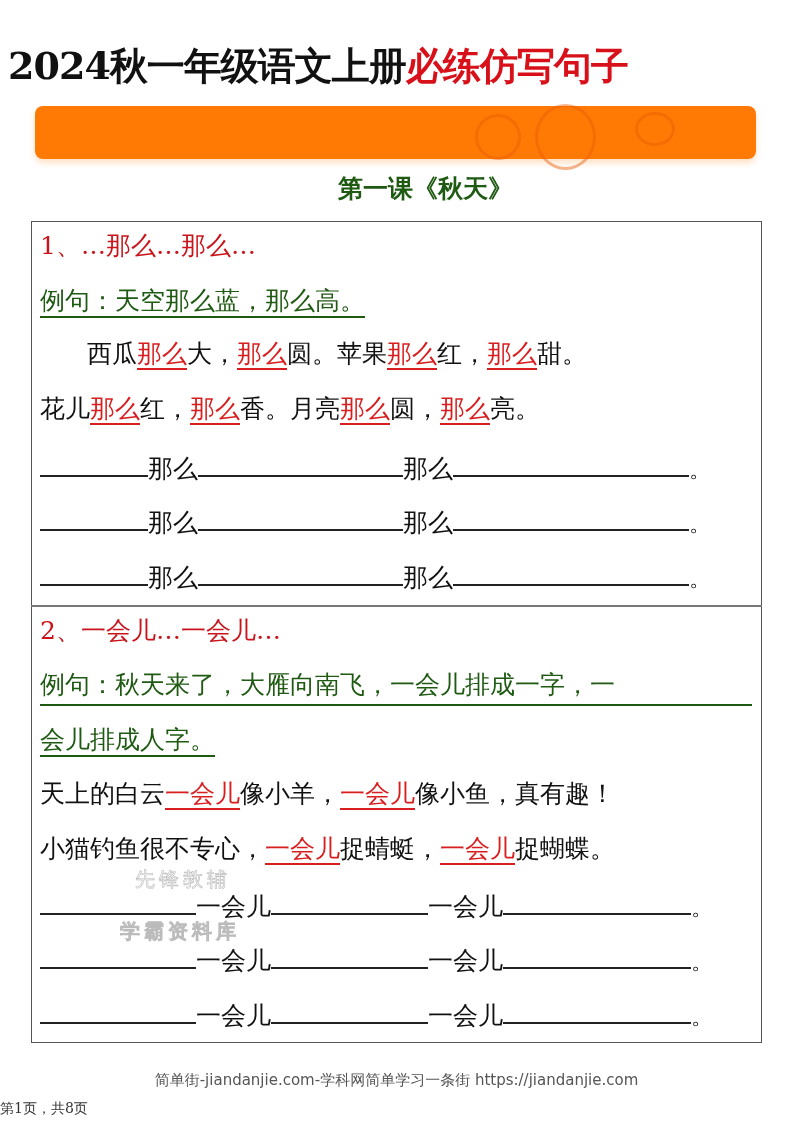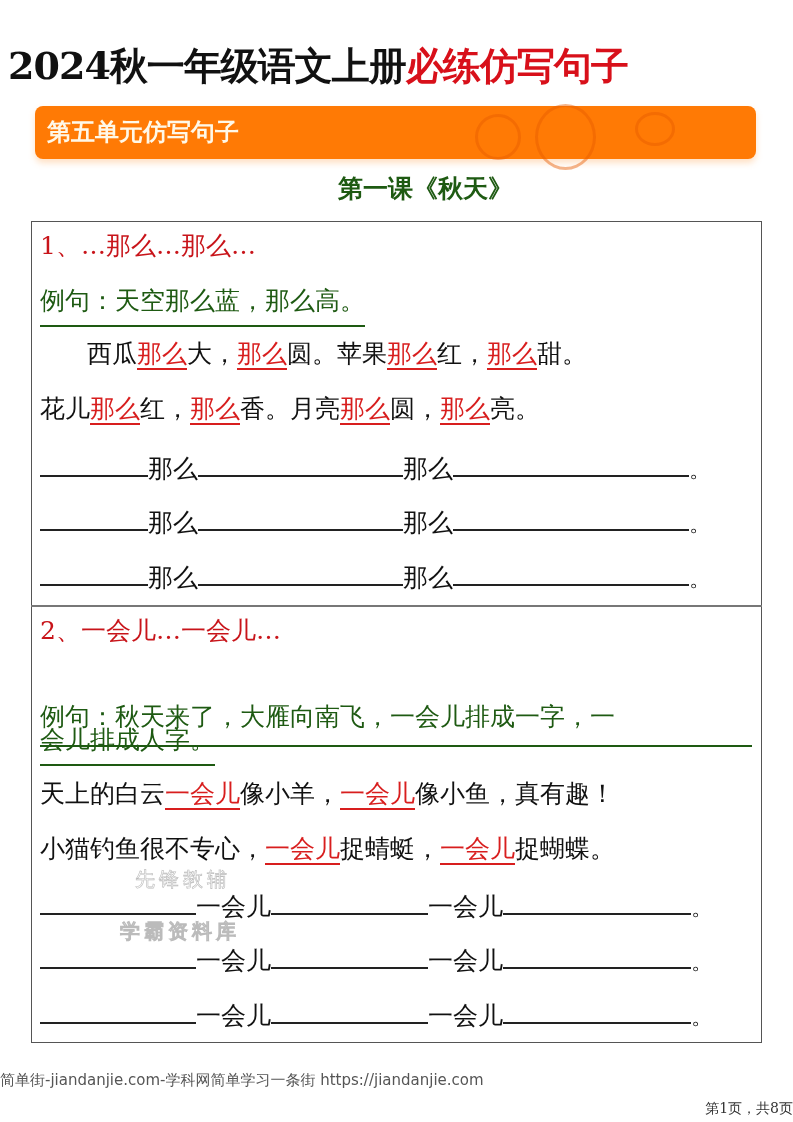--- a/index.html
+++ b/index.html
@@ -16,43 +16,42 @@
                     font-size:24px; font-weight:bold; line-height:34px; }
     .banner .deco { position:absolute; border:3px solid rgba(230,90,0,0.45); border-radius:50%; }
     .lesson { position:absolute; top:171px; left:0; width:793px; text-align:center;
               color:#1e5a12; font-size:25px; line-height:36px; font-weight:bold;padding-left:29px; }
     .box { position:absolute; left:31px; top:221px; width:731px; height:822px;
            border:1px solid #555; box-sizing:border-box; }
     .divider { position:absolute; left:31px; top:605px; width:731px; height:0;
                border-top:2px solid #777; }
     .line { position:absolute; left:40px; font-size:25px; line-height:36px; white-space:nowrap; }
     .heading { color:#c8141a; font-weight:normal; }
-    .example { color:#1e5a12; border-bottom:2px solid #1e5a12; padding-bottom:10px; }
+    .example { color:#1e5a12; border-bottom:2px solid #1e5a12; padding-bottom:1px; }
     .kw { color:#d81e1e; border-bottom:2px solid #d81e1e; }
     .blank { display:inline-block; border-bottom:2px solid #222; height:26px; vertical-align:baseline; }
     .stop { font-size:22px; }
-    .footer-site { position:absolute; top:1071px; left:0; width:793px; 
+    .footer-site { position:absolute; top:1071px; left:0; width:793px; text-align:center;
                    color:#555; font-family:"DejaVu Sans", "Liberation Sans", sans-serif; font-size:15px; }
-    .footer-page { position:absolute; top:1100px; left:0; width:793px; text-align:right;
+    .footer-page { position:absolute; top:1100px; left:0; width:793px; text-align:left;
                    color:#333; font-size:14px; }
     .wm { position:absolute; color:transparent; -webkit-text-stroke:0.6px #bbbbbb;
           font-size:20px; letter-spacing:4px; white-space:nowrap;text-align:right; }
   </style>
 </head>
 <body>
 
 <div class="title">
   <span class="black">2024秋一年级语文上册</span><span class="red">必练仿写句子</span>
 </div>
 
 <div class="banner">
   <div class="deco" style="left:440px;top:8px;width:40px;height:40px;"></div>
   <div class="deco" style="left:500px;top:-2px;width:55px;height:60px;"></div>
   <div class="deco" style="left:600px;top:6px;width:34px;height:28px;"></div>
-  <span class="text">第五单元仿写句子</span>
 </div>
 
 <div class="lesson">第一课《秋天》</div>
 
 <div class="box"></div>
 <div class="divider"></div>
 
 <div class="line heading" style="top:228px;">1、…那么…那么…</div>
 <div class="line" style="top:283px;">
   <span class="example">例句：天空那么蓝，那么高。</span>
@@ -70,21 +69,21 @@
 </div>
 <div class="line" style="top:503px;">
   <span class="blank" style="width:108px"></span><span>那么</span><span class="blank" style="width:205px"></span><span>那么</span><span class="blank" style="width:236px"></span><span class="stop">。</span>
 </div>
 <div class="line" style="top:558px;">
   <span class="blank" style="width:108px"></span><span>那么</span><span class="blank" style="width:205px"></span><span>那么</span><span class="blank" style="width:236px"></span><span class="stop">。</span>
 </div>
 
 <div class="line heading" style="top:613px;">2、一会儿…一会儿…</div>
 <div class="line" style="top:667px;">
-  <span class="example" style="display:inline-block;width:712px;margin-top:32px;">例句：秋天来了，大雁向南飞，一会儿排成一字，一</span>
+  <span class="example" style="display:inline-block;width:712px;">例句：秋天来了，大雁向南飞，一会儿排成一字，一</span>
 </div>
 <div class="line" style="top:722px;">
   <span class="example">会儿排成人字。</span>
 </div>
 
 <div class="line" style="top:776px;">
   <span>天上的白云</span><span class="kw">一会儿</span><span>像小羊，</span><span class="kw">一会儿</span><span>像小鱼，真有趣！</span>
 </div>
 <div class="line" style="top:831px;">
   <span>小猫钓鱼很不专心，</span><span class="kw">一会儿</span><span>捉蜻蜓，</span><span class="kw">一会儿</span><span>捉蝴蝶。</span>

